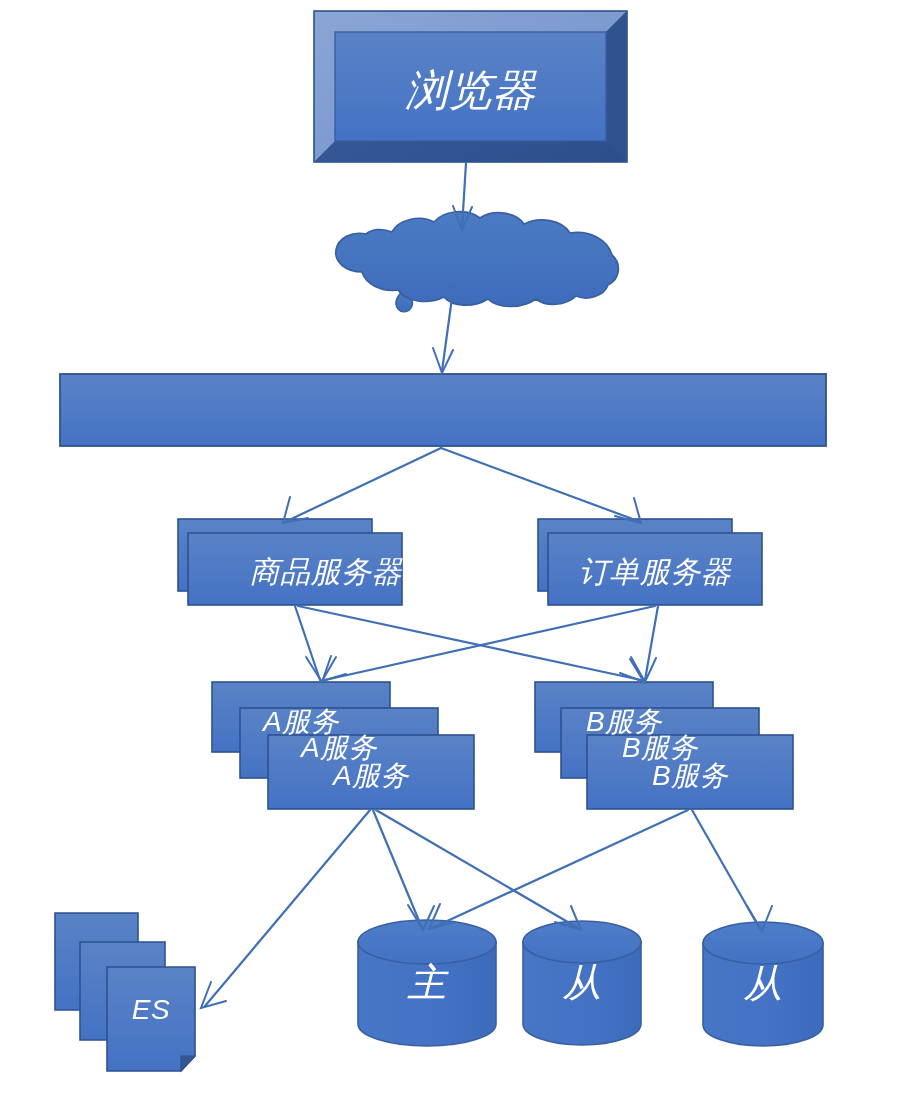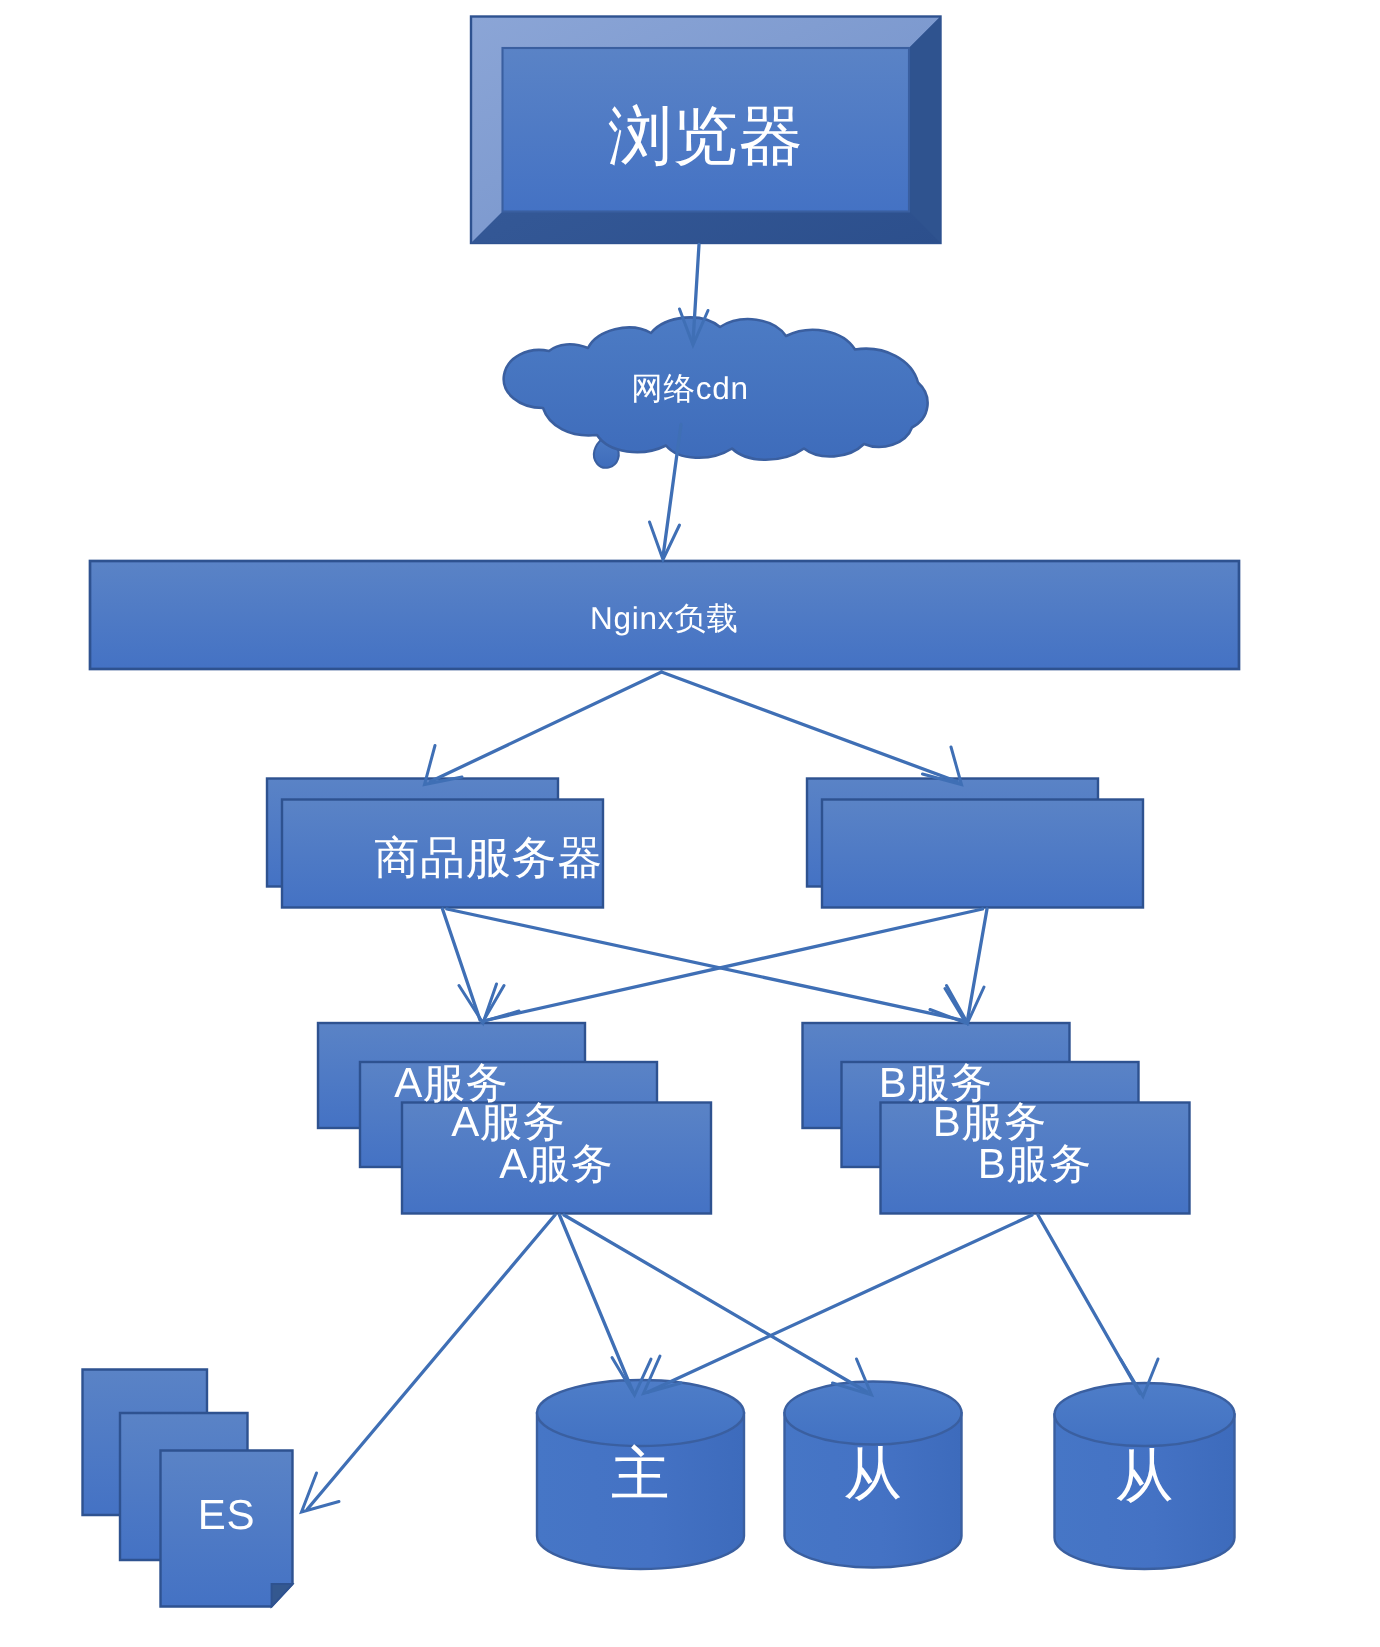--- a/index.html
+++ b/index.html
@@ -7,20 +7,21 @@
     padding: 0;
     background: #ffffff;
   }
   #canvas {
     position: relative;
     width: 920px;
     height: 1098px;
     background: #ffffff;
     font-family: "Liberation Sans", "DejaVu Sans", sans-serif;
     overflow: hidden;
+    font-style: italic;
   }
   svg.layer {
     position: absolute;
     left: 0;
     top: 0;
     width: 920px;
     height: 1098px;
   }
   svg.arrows { z-index: 5; }
   svg.shapes { z-index: 2; }
@@ -222,26 +223,25 @@
 
       <g>
         <line x1="692" y1="810" x2="760" y2="929"></line>
         <path d="M 747 906 L 762 931 L 772 906" stroke-width="2"></path>
       </g>
     </g>
   </svg>
 
   <div class="node-label lbl-browser" style="left:335px; top:62px; width:271px;">浏览器</div>
 
-  <div class="node-label lbl-cloud" style="left:340px; top:245px; width:240px;">网络cdn</div>
-
-  <div class="node-label lbl-nginx" style="left:60px; top:398px; width:766px;">Nginx负载</div>
+
 
   <div class="node-label lbl-server" style="left:188px; top:552px; width:214px;text-align:right;">商品服务器</div>
 
+  <div class="node-label lbl-server" style="left:548px; top:552px; width:214px;">订单服务器</div>
 
   <div class="node-label lbl-service" style="left:212px; top:703px; width:178px; z-index:3;">A服务</div>
   <div class="node-label lbl-service" style="left:240px; top:729px; width:198px; z-index:4;">A服务</div>
   <div class="node-label lbl-service" style="left:268px; top:757px; width:206px; z-index:10;">A服务</div>
 
   <div class="node-label lbl-service" style="left:535px; top:703px; width:178px; z-index:3;">B服务</div>
   <div class="node-label lbl-service" style="left:561px; top:729px; width:198px; z-index:4;">B服务</div>
   <div class="node-label lbl-service" style="left:587px; top:757px; width:206px; z-index:10;">B服务</div>
 
   <div class="node-label lbl-es" style="left:107px; top:994px; width:88px;">ES</div>

